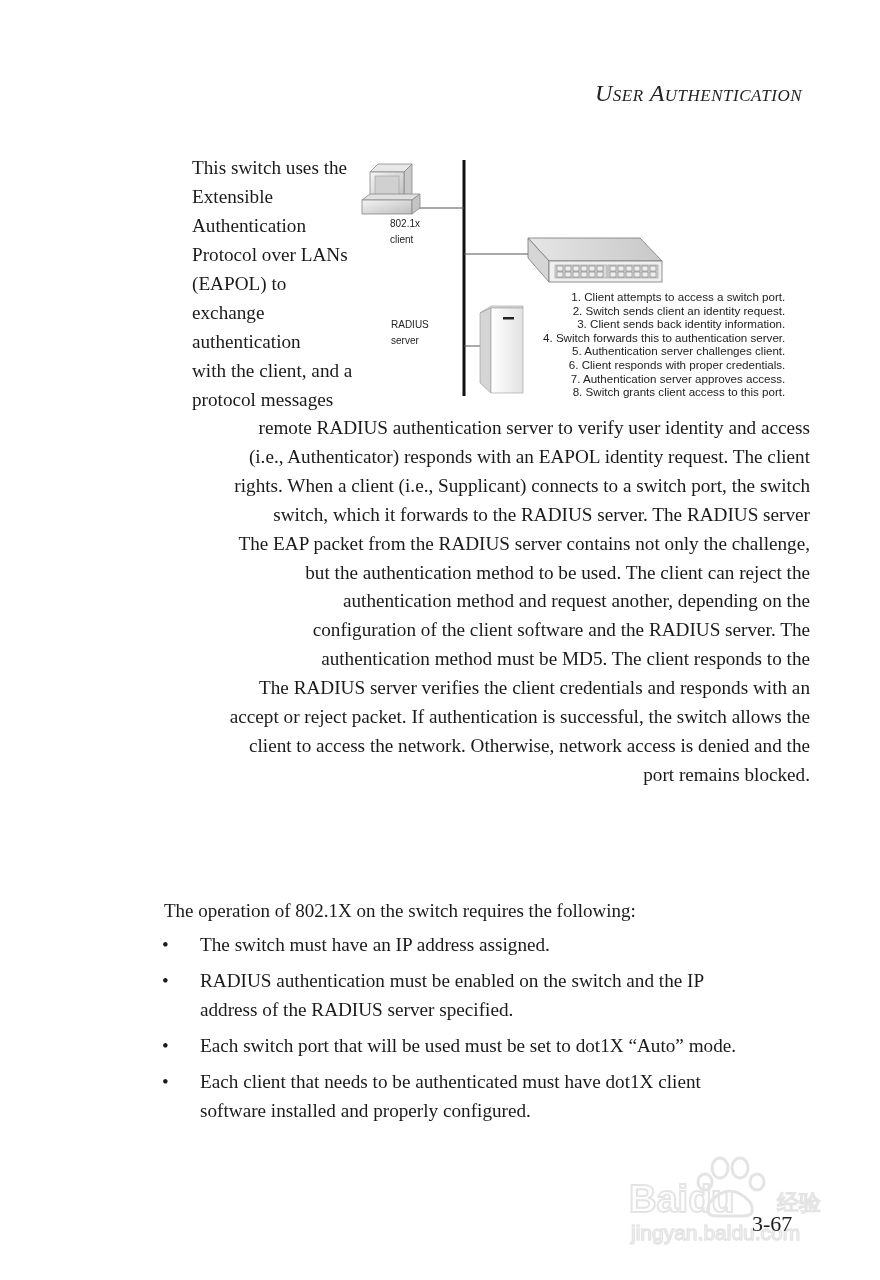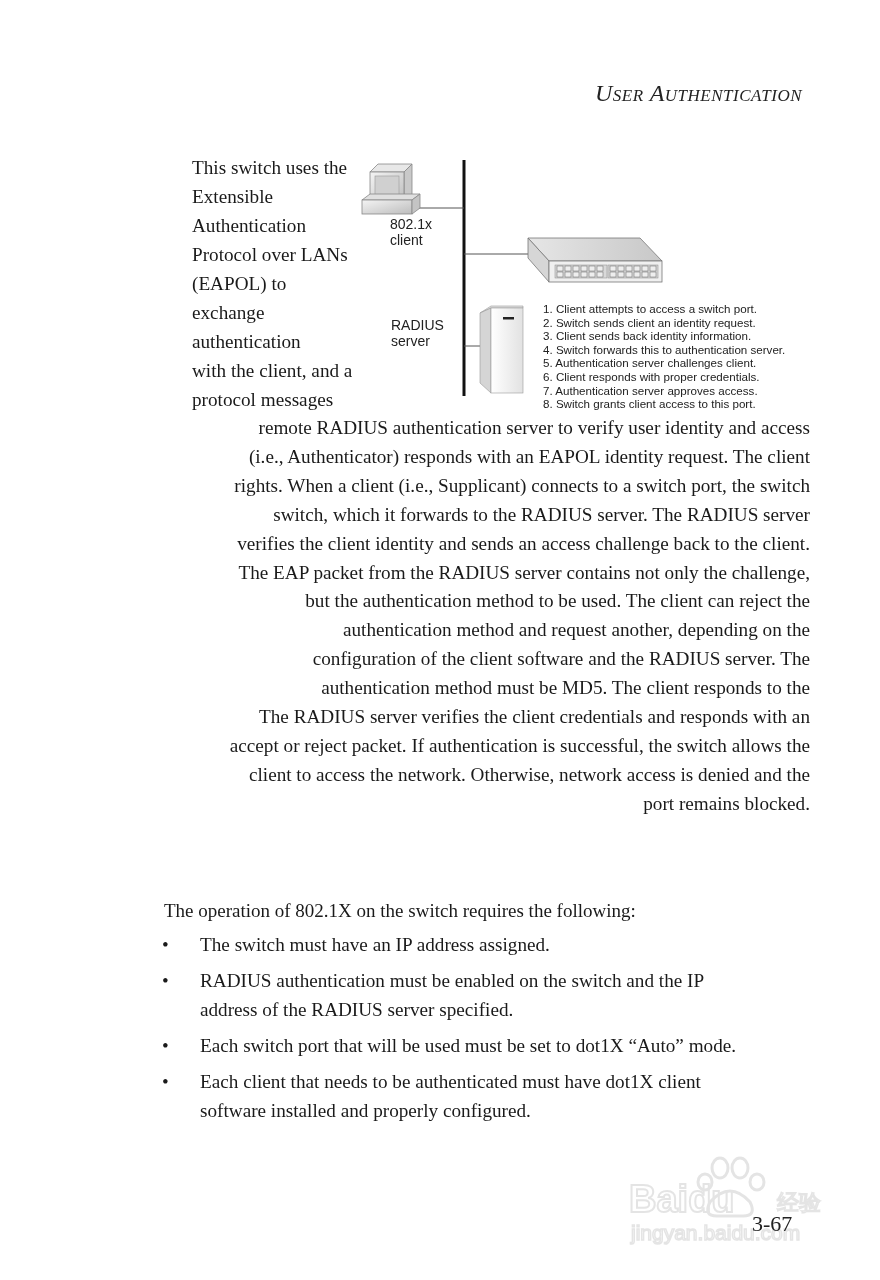--- a/index.html
+++ b/index.html
@@ -35,26 +35,26 @@
   .page-num {
     position: absolute; left: 752px; top: 1176px; font-size: 22px; color: #222; margin-top: 35px;
   }
   .watermark {
     position: absolute; left: 625px; top: 1150px; width: 210px; height: 95px;
     opacity: 0.55;
   }
   .diagram { position: absolute; left: 340px; top: 150px; width: 480px; height: 260px; }
   .diag-label {
     position: absolute; font-family: "Liberation Sans", "DejaVu Sans", sans-serif;
-    font-size: 14px; line-height: 16px; color: #222;
+    font-size: 10px; line-height: 16px; color: #222;
   }
   .steps {
-    position: absolute; left: 203px; top: 152px;
+    position: absolute; left: 203px; top: 140px;
     font-family: "Liberation Sans", "DejaVu Sans", sans-serif;
-    font-size: 11.6px; line-height: 13.6px; color: #222;
+    font-size: 11.6px; line-height: 13.6px; color: #222; text-align: right;
   }
   .steps div { white-space: nowrap; }
 </style>
 </head>
 <body>
 
 <div class="running-head">User Authentication</div>
 
 <div class="wrap-col">
   <div>This switch uses the</div>
@@ -160,21 +160,20 @@
     <div>7. Authentication server approves access.</div>
     <div>8. Switch grants client access to this port.</div>
   </div>
 </div>
 
 <div class="body-para">
   <div>remote RADIUS authentication server to verify user identity and access</div>
   <div>(i.e., Authenticator) responds with an EAPOL identity request. The client</div>
   <div>rights. When a client (i.e., Supplicant) connects to a switch port, the switch</div>
   <div>switch, which it forwards to the RADIUS server. The RADIUS server</div>
-  <div>verifies the client identity and sends an access challenge back to the client.</div>
   <div>The EAP packet from the RADIUS server contains not only the challenge,</div>
   <div>but the authentication method to be used. The client can reject the</div>
   <div>authentication method and request another, depending on the</div>
   <div>configuration of the client software and the RADIUS server. The</div>
   <div>authentication method must be MD5. The client responds to the</div>
   <div>The RADIUS server verifies the client credentials and responds with an</div>
   <div>accept or reject packet. If authentication is successful, the switch allows the</div>
   <div>client to access the network. Otherwise, network access is denied and the</div>
   <div>port remains blocked.</div>
 </div>

